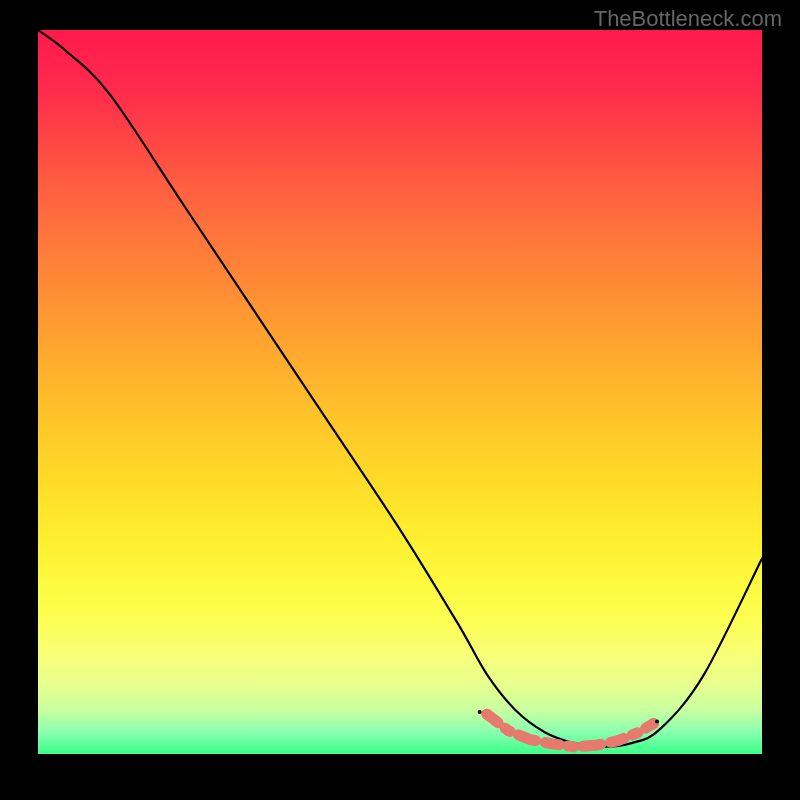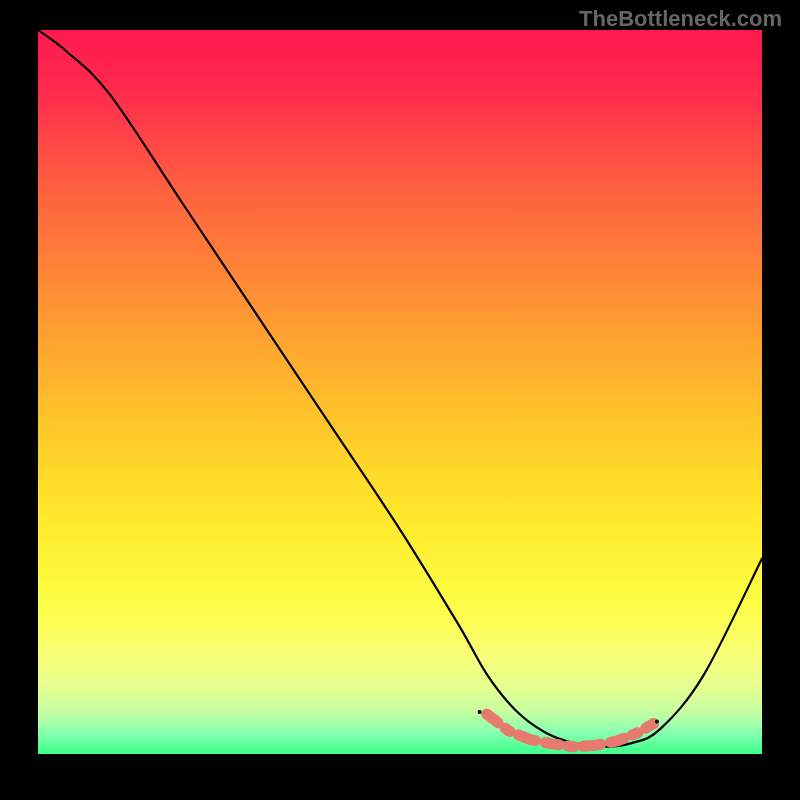--- a/index.html
+++ b/index.html
@@ -10,21 +10,21 @@
     position: relative;
     overflow: hidden;
     font-family: Arial, sans-serif;
   }
   .watermark {
     position: absolute;
     top: 6px;
     right: 18px;
     color: #666;
     font-size: 22px;
-    font-weight: 700;
+    font-weight: 400;
     z-index: 10;
   }
   .plot-area {
     position: absolute;
     left: 38px;
     top: 30px;
     width: 724px;
     height: 724px;
     background: linear-gradient(to bottom,
       #ff1a4d 0%,

